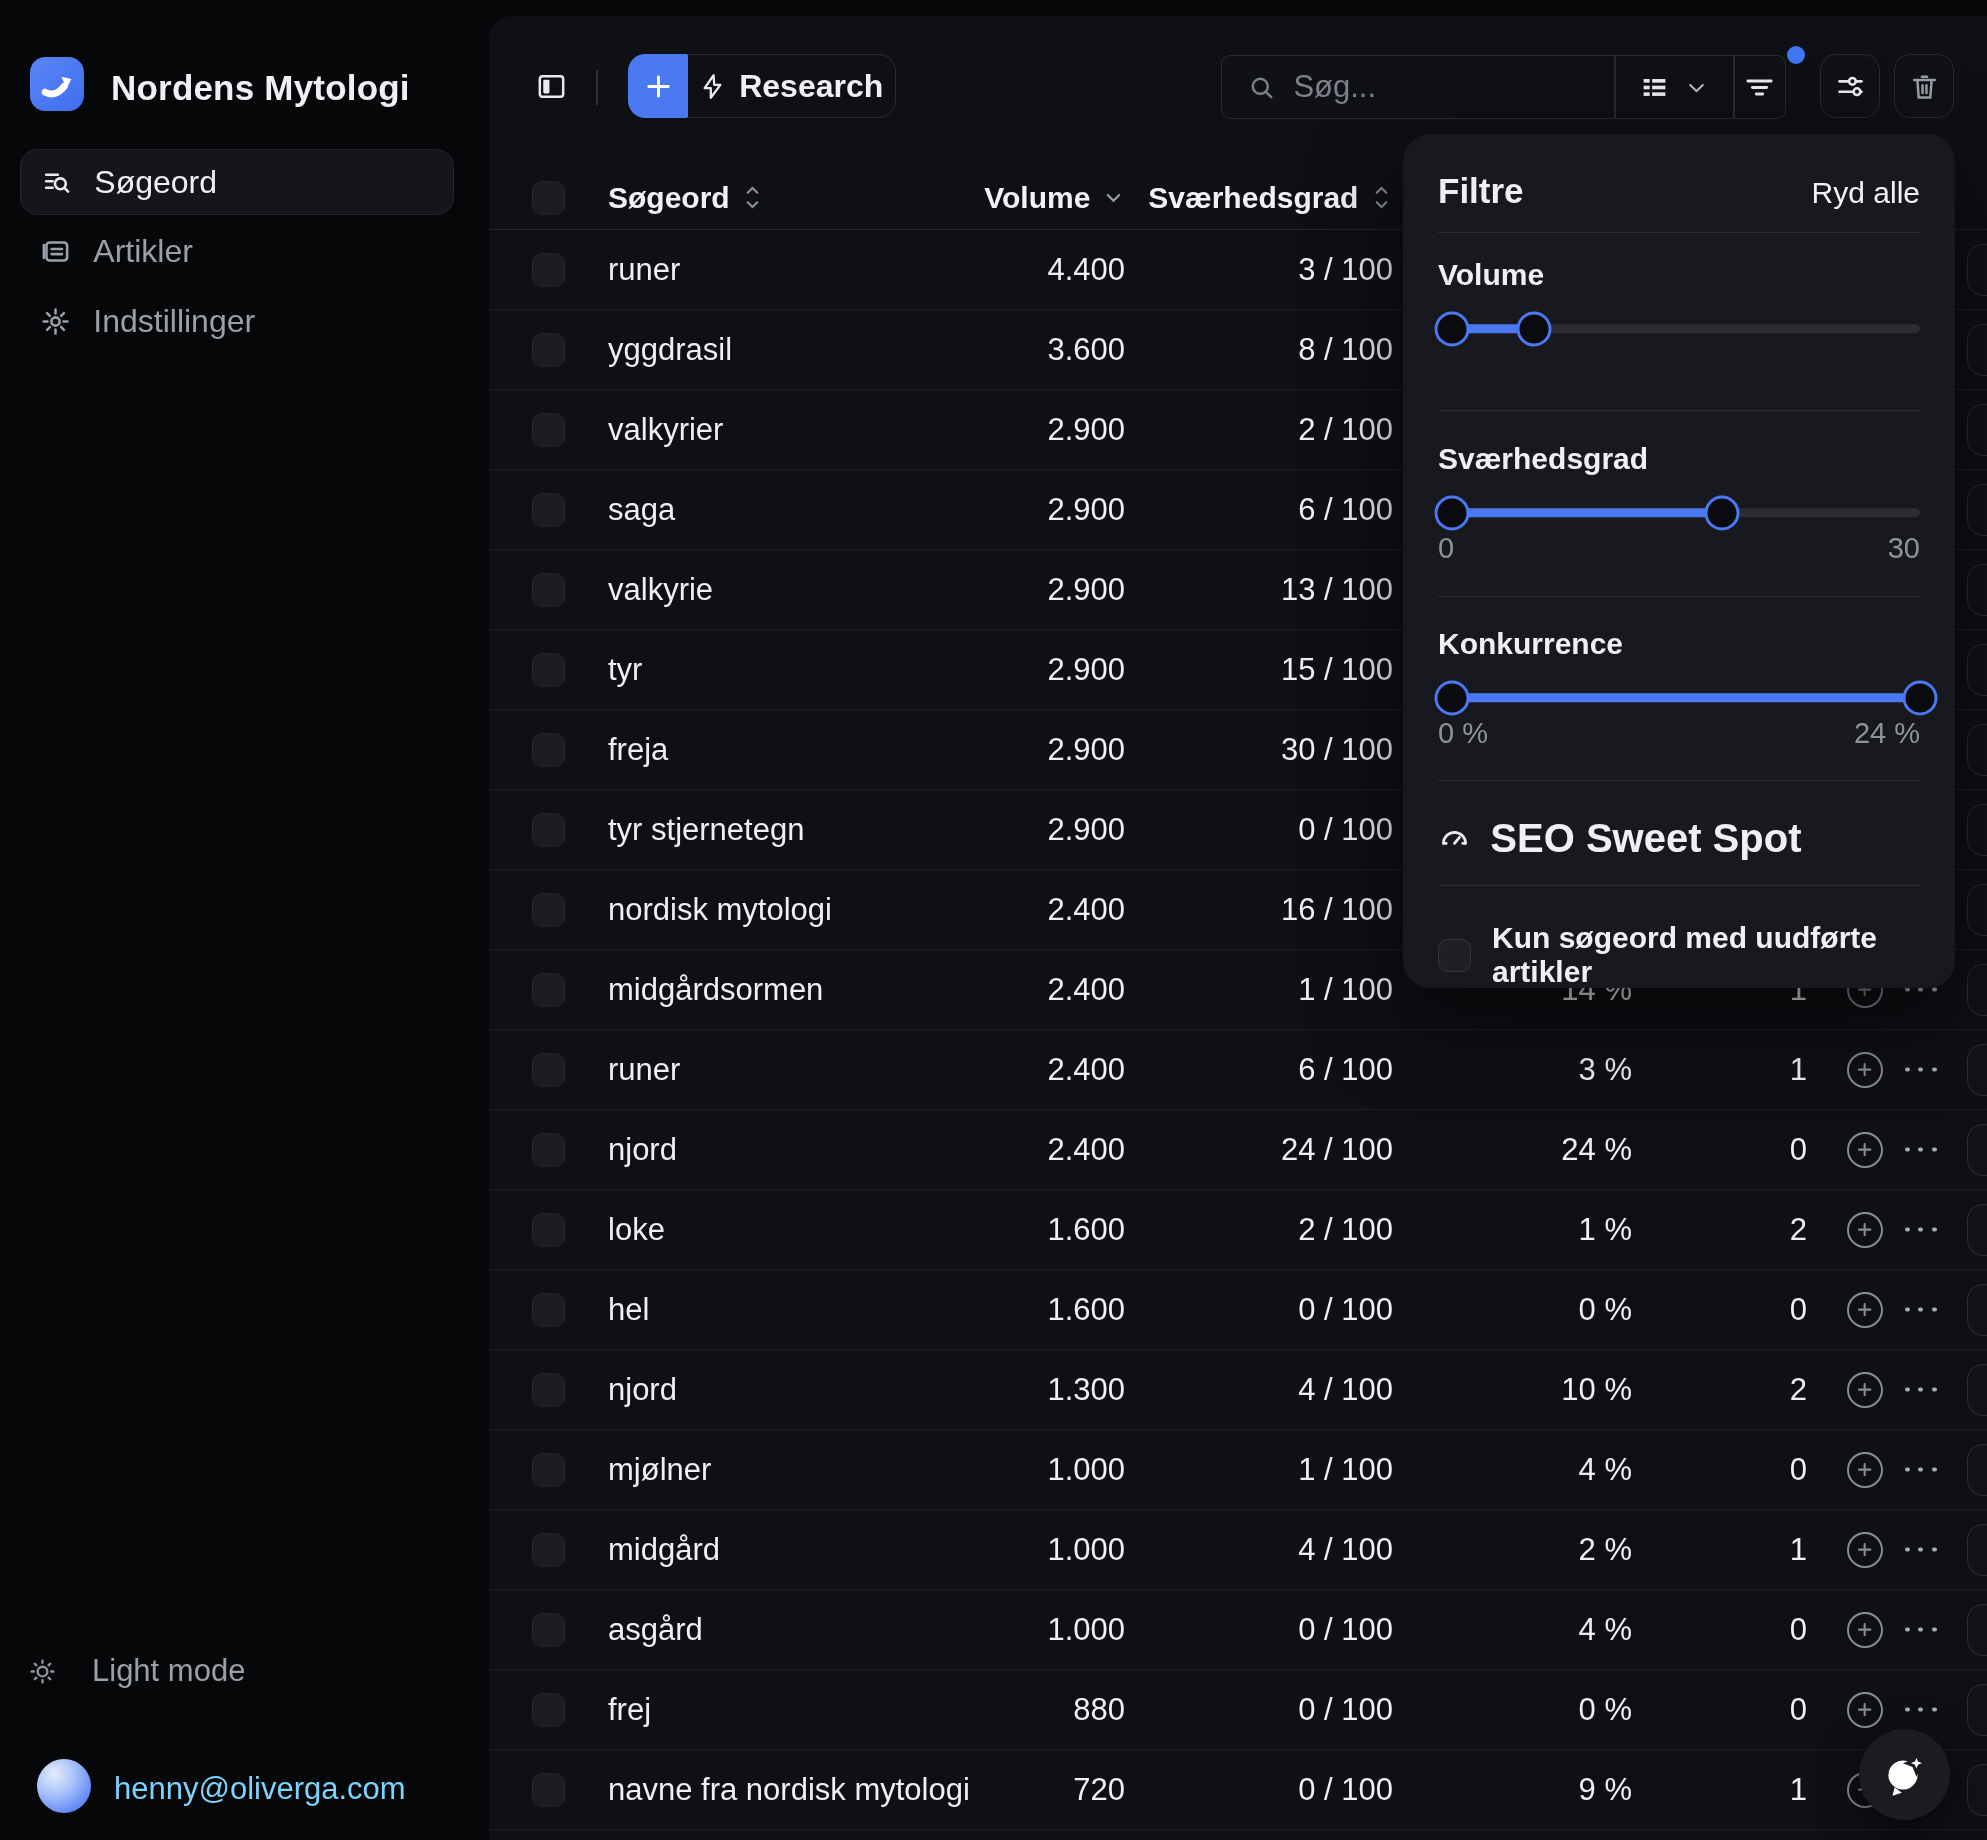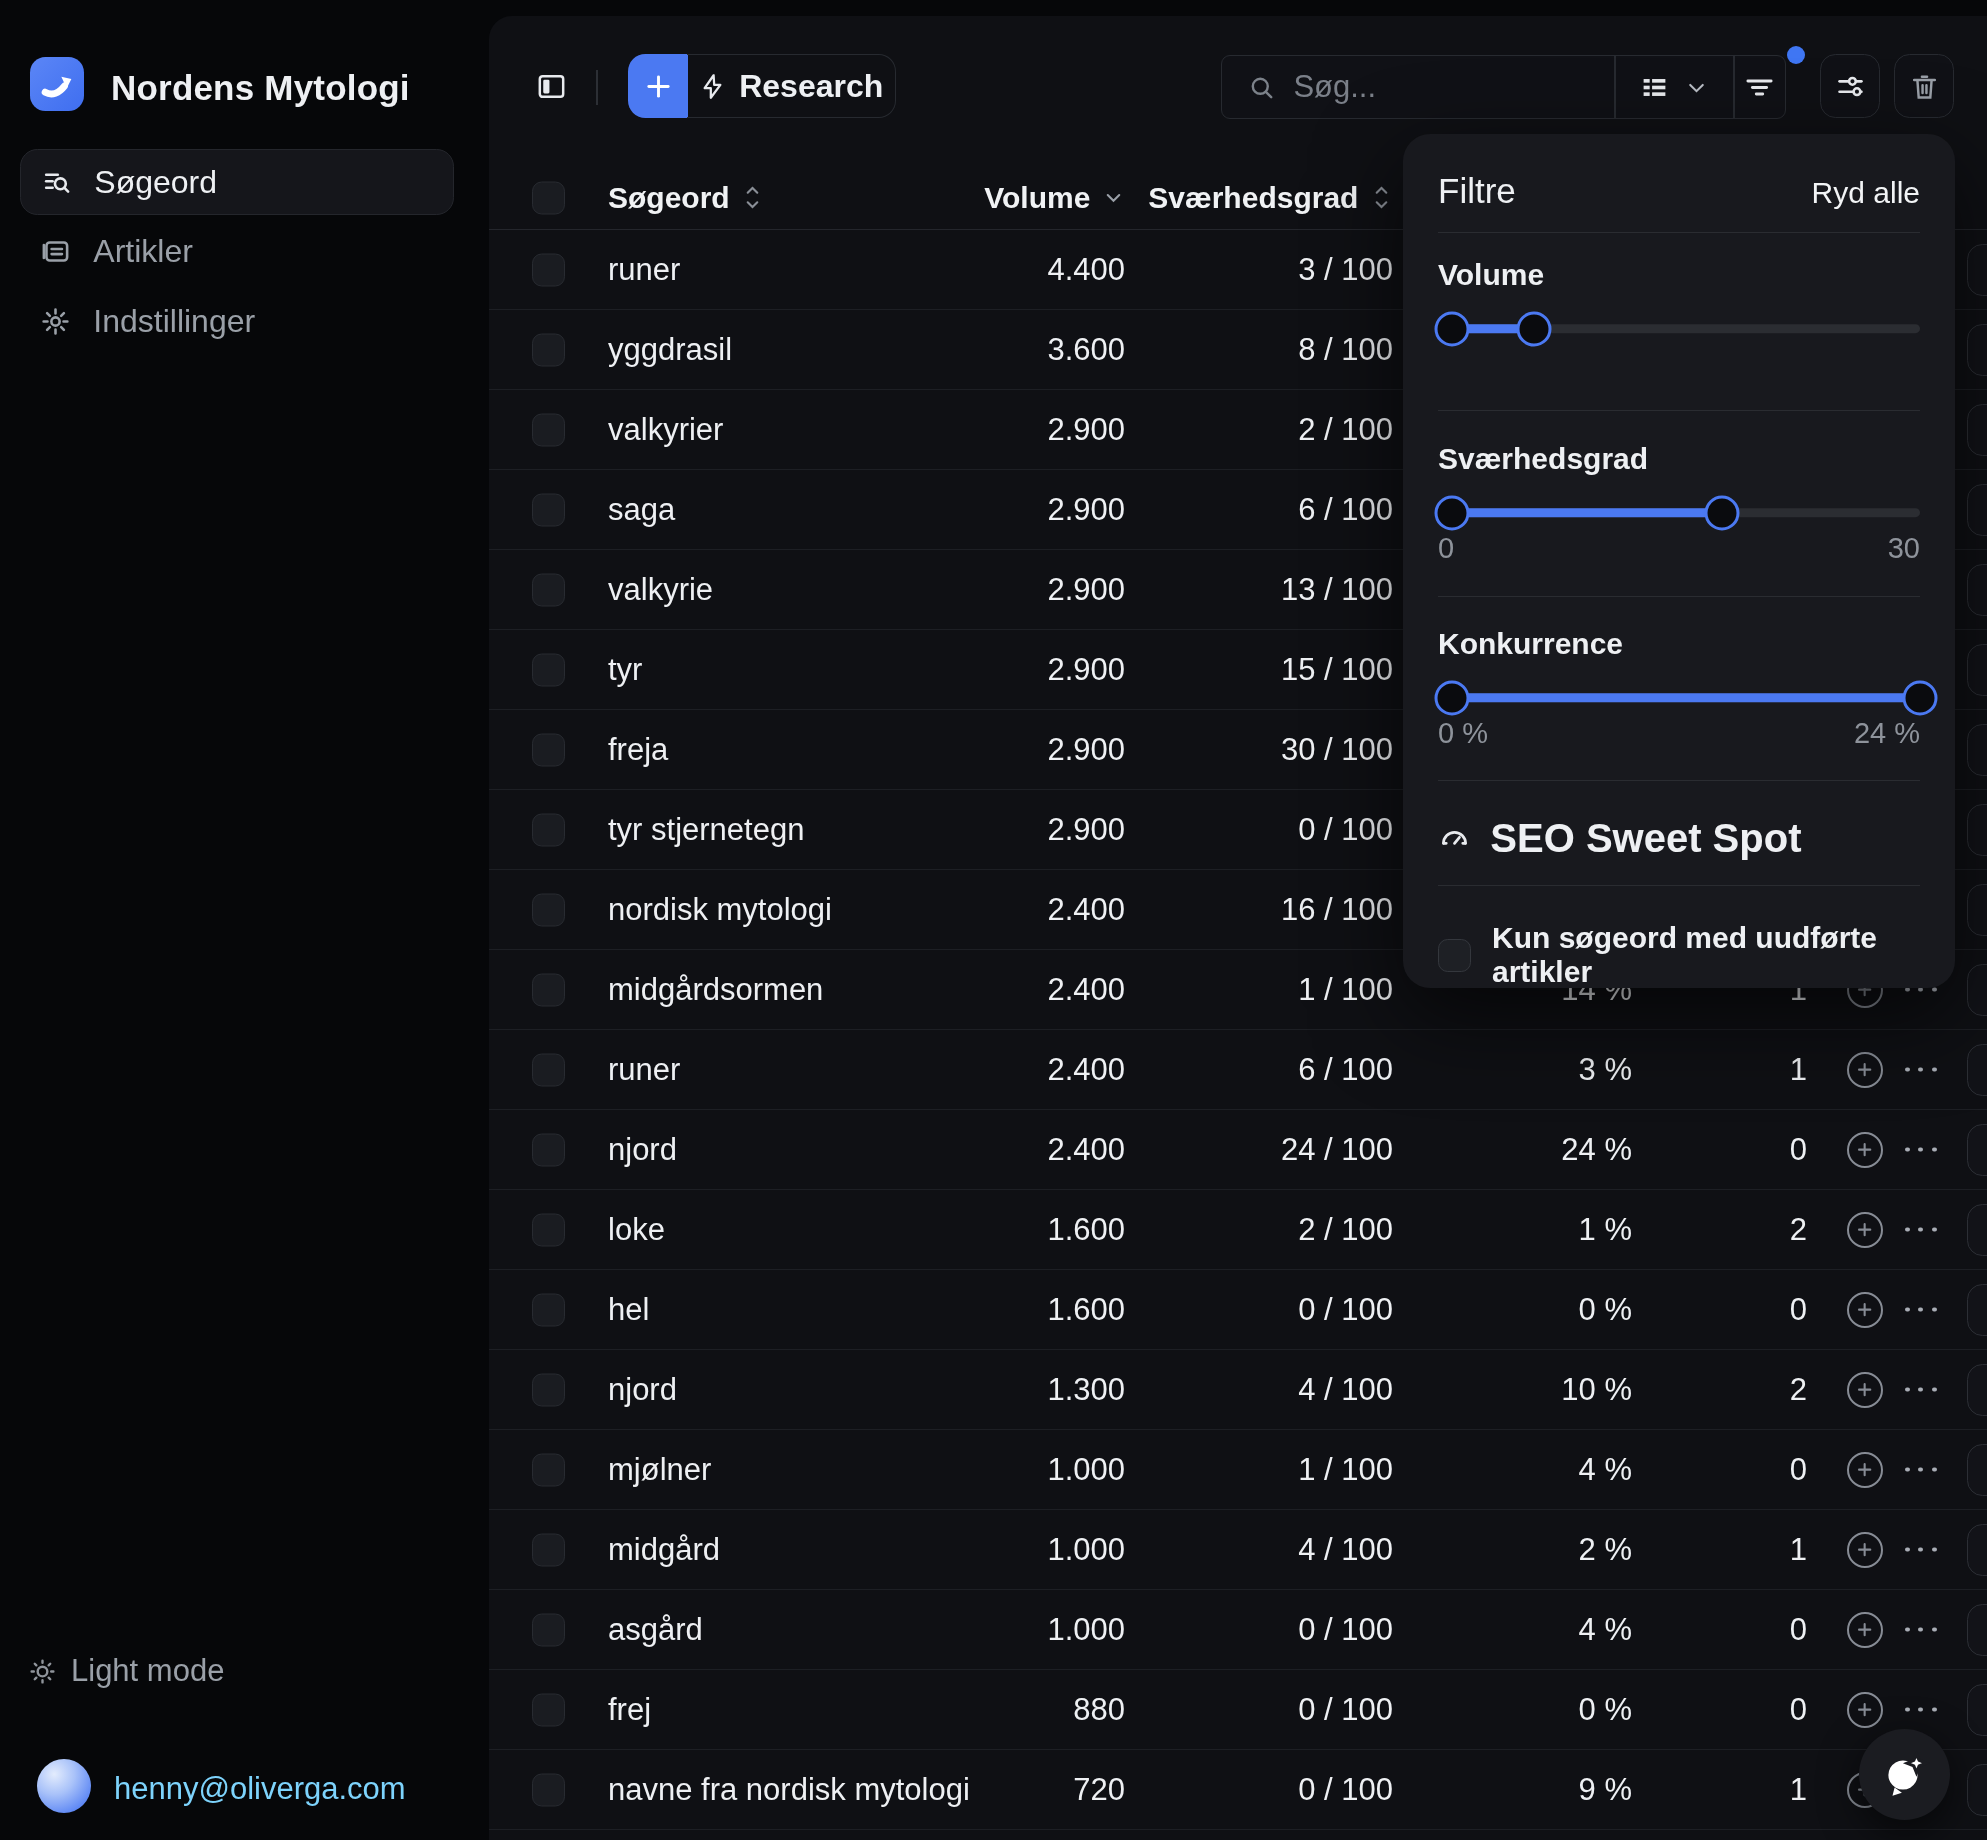--- a/index.html
+++ b/index.html
@@ -13,21 +13,21 @@
   .abs{position:absolute;}
 
   
   .logo{left:30px; top:57px; width:54px; height:54px; border-radius:15.4px;
         background:linear-gradient(135deg,#5b86f6,#3f6ef0); display:flex; align-items:center; justify-content:center;}
   .app-title{left:111px; top:68px; font-size:35px; font-weight:700; letter-spacing:0.2px;}
   .nav-item{left:20px; width:434px; height:66px; border-radius:17.4px; display:flex; align-items:center; gap:21px; padding-left:19.3px;
             font-size:32px; color:var(--muted); font-weight:500;}
   .nav-item.active{background:#15161b; border:1px solid #24262c; color:var(--text);}
   .nav-icon{width:33px; height:33px; display:flex; align-items:center; justify-content:center;}
-  .footer-theme{left:26px; top:1653px; display:flex; align-items:center; gap:12px; color:var(--muted); font-size:31px; font-weight:500;}
+  .footer-theme{left:26px; top:1653px; display:flex; align-items:center; gap:33px; color:var(--muted); font-size:31px; font-weight:500;}
   .avatar{left:37px; top:1759px; width:54px; height:54px; border-radius:50%;
           background:radial-gradient(circle at 32% 28%, #e3ecfd 0%, #a9c2f9 38%, #5d87f4 78%, #4b79f2 100%);}
   .email{left:114px; top:1771px; font-size:31px; font-weight:500; color:#7dd3fc;}
 
   
   .main-panel{left:489px; top:16.4px; width:1527px; height:1854px; background:var(--panel); border-radius:23px;}
 
   
   .tb-toggle{left:533px; top:68px; width:37px; height:37px; display:flex; align-items:center; justify-content:center;}
   .tb-divider{left:596px; top:70px; width:1.9px; height:35px; background:#2c2f35;}
@@ -63,21 +63,21 @@
   .edge-pill{position:absolute; left:1478px; top:50%; transform:translateY(-50%); width:58px; height:52px;
              border:1.9px solid #2c2f35; border-radius:15.4px; background:#121318;}
   .hcell{position:absolute; top:50%; transform:translateY(-50%); display:flex; align-items:center; gap:11.6px;
          font-size:30px; font-weight:600; color:#f0f2f4; white-space:nowrap;}
   .h-kw{left:119px;} .h-vol{right:862px;} .h-dif{right:594px;}
 
   
   .filter-panel{left:1403px; top:134px; width:552px; height:854px; background:var(--panel2); border-radius:27px;
                 box-shadow:0 29px 87px rgba(0,0,0,.65); z-index:10;}
   .fp-rel{position:absolute; left:35px; right:35px;}
-  .fp-title{top:37px; font-size:35px; font-weight:400;}
+  .fp-title{top:37px; font-size:35px; font-weight:700;}
   .fp-clear{top:42px; text-align:right; font-size:30px; font-weight:500; color:#f2f4f6;}
   .fp-div{height:1px; background:#2a2c31;}
   .fp-label{font-size:30px; font-weight:600;}
   .slider{height:35px;}
   .slider .track{position:absolute; left:0; right:0; top:50%; transform:translateY(-50%); height:9.7px; border-radius:4.8px; background:var(--track);}
   .slider .fill{position:absolute; left:0; top:50%; transform:translateY(-50%); height:9.7px; border-radius:4.8px; background:var(--accent);}
   .slider .handle{position:absolute; top:50%; width:35px; height:35px; border-radius:50%; background:var(--handle-bg);
                   border:3.9px solid var(--accent); transform:translate(-50%,-50%);}
   .fp-minmax{display:flex; justify-content:space-between; font-size:29px; color:#8e939b;}
   .fp-sweet{display:flex; align-items:center; gap:19.3px; font-size:40px; font-weight:600;}

